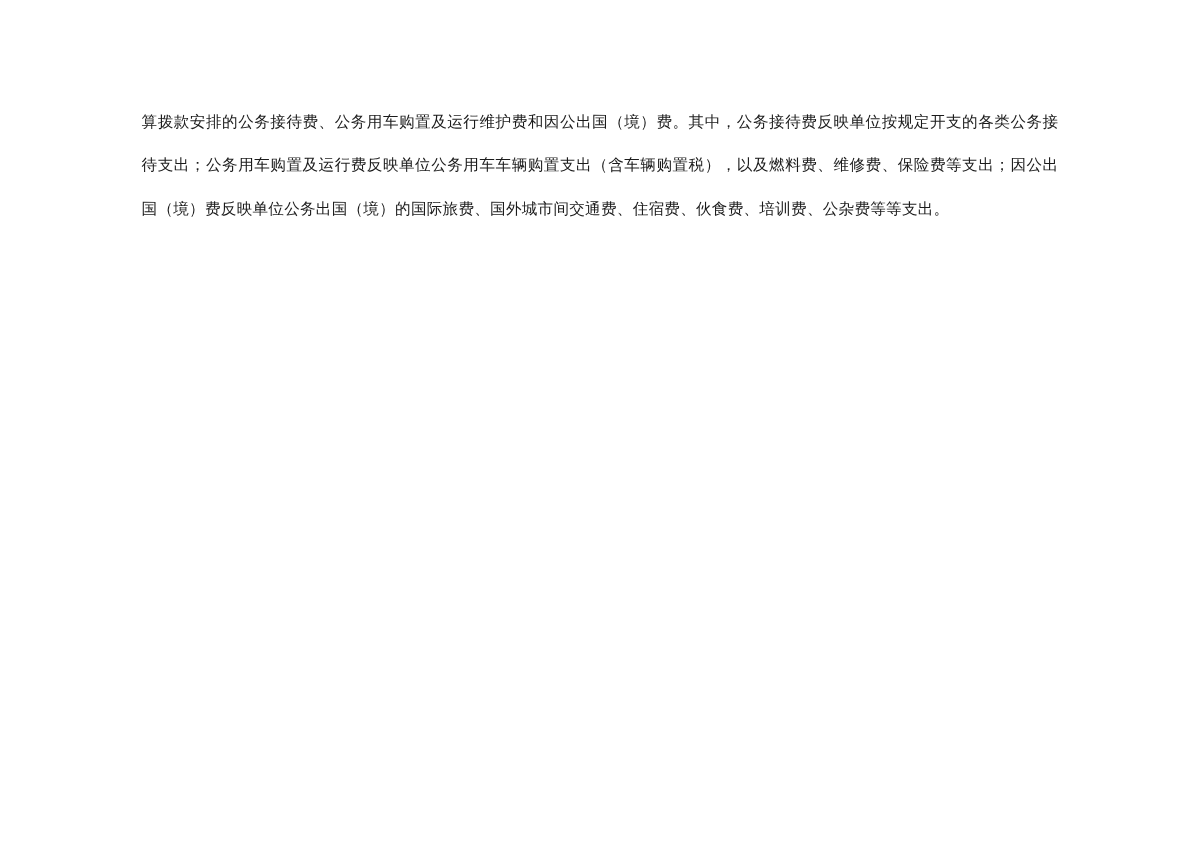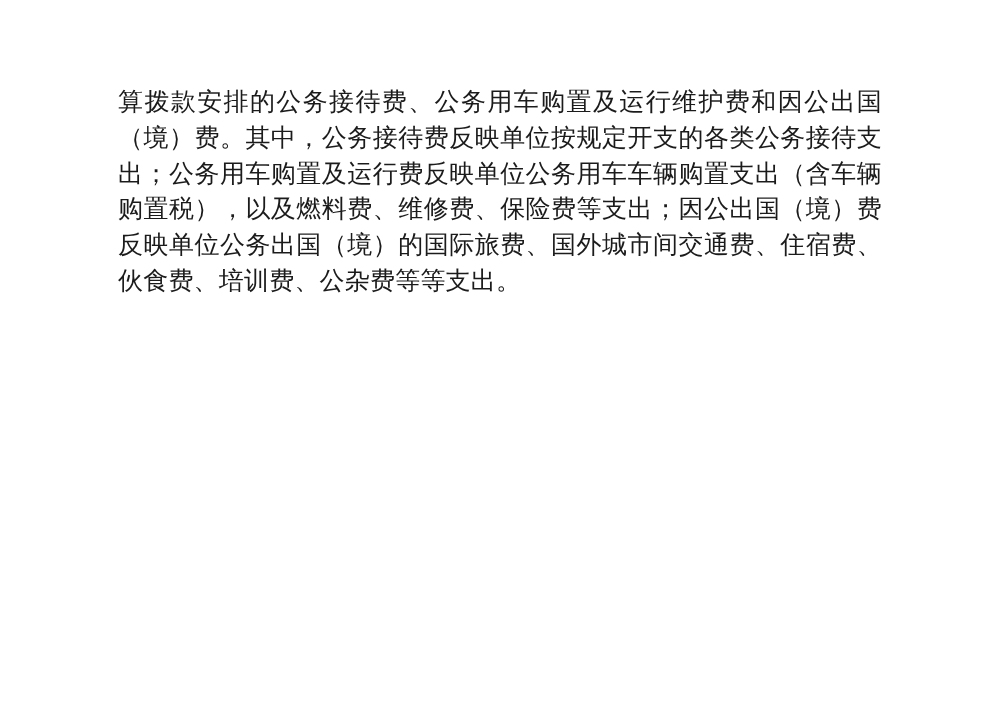--- a/index.html
+++ b/index.html
@@ -18,21 +18,21 @@
     width: 1000px;
     height: 706px;
     background: #ffffff;
     box-sizing: border-box;
   }
   .body-text {
     position: absolute;
     left: 118px;
     top: 84px;
     width: 764px;
-    font-size: 25px;
+    font-size: 13px;
     line-height: 35.8px;
     color: #1b1b1b;
     text-align: justify;
     text-justify: inter-character;
     letter-spacing: 0.2px;
   }
   .body-text p {
     margin: 0;
     text-indent: 0;
   }

